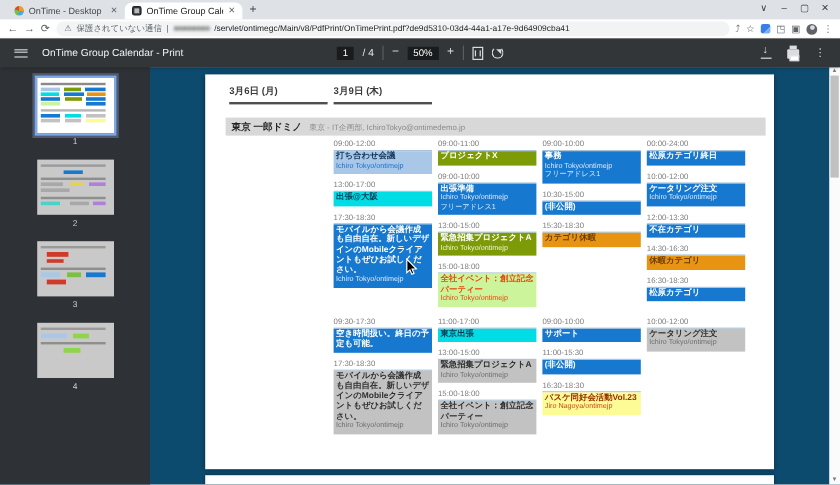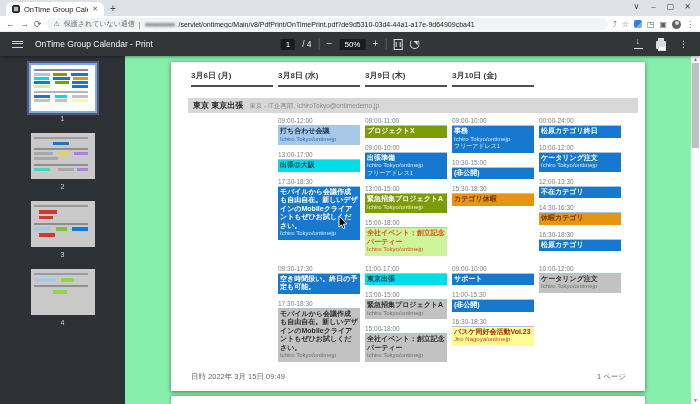--- a/index.html
+++ b/index.html
@@ -48,21 +48,21 @@
   .pt-right { margin-left:auto; display:flex; align-items:center; gap:13px; }
   .dl-ic { width:9px; height:10px; position:relative; }
   .dl-ic::before { content:"↓"; position:absolute; top:-3px; left:1.5px; font-size:9px; color:#dadce0; }
   .dl-ic::after { content:""; position:absolute; bottom:0; left:0; width:9px; border-bottom:1.5px solid #dadce0; }
   .pr-ic { width:10px; height:8px; background:#dadce0; border-radius:1px; position:relative; margin-top:2px; }
   .pr-ic::before { content:""; position:absolute; top:-3px; left:2px; width:6px; height:3px; background:#dadce0; }
   .pr-ic::after { content:""; position:absolute; bottom:-2px; left:2px; width:6px; height:3px; background:#fff; border:1px solid #dadce0; }
   .dots { font-size:9px; color:#dadce0; letter-spacing:0; }
 
   
-  .content { display:flex; height:348px; background:#86efac; position:relative; }
+  .content { display:flex; height:348px; background:#0c4a6e; position:relative; }
   .thumbs { width:125px; background:#2e3236; flex:none; display:flex; flex-direction:column; align-items:center; padding-top:9px; overflow:hidden; }
   .thumb { width:64px; height:46px; background:#fff; position:relative; overflow:hidden; padding-top:1px; }
   .thumb.gray { background:#c9c9c9; }
   .thumb.selected { outline:2px solid #7fa8e8; box-shadow:0 0 0 4px rgba(140,170,230,.35); }
   .thumb-num { color:#cfd1d3; font-size:7px; margin:4px 0 11px; }
   .mini-row { height:3px; margin:2px 0 0 4px; width:54px; }
 
   .viewer { flex:1; position:relative; overflow:hidden; }
   .page { position:absolute; left:46px; top:6px; width:474px; height:329px; background:#ffffff; box-shadow:0 1px 4px rgba(0,0,0,.5); }
   .page2 { position:absolute; left:46px; top:340px; width:474px; height:8px; background:#ffffff; box-shadow:0 0 3px rgba(0,0,0,.45); }
@@ -87,20 +87,25 @@
   .page-footer { position:absolute; left:20px; right:19px; bottom:9px; display:flex; justify-content:space-between; font-size:7.5px; color:#666; }
 
   .cursor { position:absolute; z-index:9; pointer-events:none; }
 </style>
 </head>
 <body>
 
 <div class="browser">
 
   <div class="tabstrip">
+    <div class="tab">
+      <span class="fav1"></span>
+      <span class="title">OnTime - Desktop</span>
+      <span class="close">✕</span>
+    </div>
     <div class="tab active">
       <span class="fav2"></span>
       <span class="title">OnTime Group Calendar - Print</span>
       <span class="close">✕</span>
     </div>
     <div class="newtab">+</div>
     <div class="wincontrols">
       <span class="wc">∨</span>
       <span class="wc">–</span>
       <span class="wc">▢</span>
@@ -186,27 +191,25 @@
           <div class="mini-row" style="background: linear-gradient(90deg, rgb(169, 200, 232) 0px, rgb(169, 200, 232) 40%, rgb(201, 201, 201) 40%, rgb(201, 201, 201) 50%, rgb(143, 212, 74) 50%, rgb(143, 212, 74) 75%, rgb(201, 201, 201) 75%, rgb(201, 201, 201) 100%); width: 54px; margin-left: 3px; height: 4px; margin-top: 3px;"></div>
           <div class="mini-row" style="background: rgb(142, 142, 142); width: 54px; margin-left: 3px; height: 2px; margin-top: 3px;"></div>
           <div class="mini-row" style="background: rgb(143, 212, 74); width: 14px; margin-left: 22px; height: 4px; margin-top: 3px;"></div>
         </div>
         <div class="thumb-num">4</div>
       </div>
     <div class="viewer">
       <div class="page" id="page1">
         <div class="date-row" id="dateRow">
             <div class="date-cell">3月6日 (月)</div>
-            <div class="date-cell">3月8日 (水)</div>
             <div class="date-cell">3月9日 (木)</div>
-            <div class="date-cell">3月10日 (金)</div>
           </div>
         <div id="userSections">
             <div class="user-bar">
-              <div class="user-name">東京 東京出張</div>
+              <div class="user-name">東京 一郎ドミノ</div>
               <div class="user-details">東京 - IT企画部,  IchiroTokyo@ontimedemo.jp</div>
             </div>
             <div class="events-grid" style="min-height: 124px;">
               <div class="day-col"></div>
               <div class="day-col">
                 <div class="evt">
                   <div class="evt-time">09:00-12:00</div>
                   <div class="evt-block" style="background: rgb(169, 200, 232);">
                     <div class="evt-title" style="color: rgb(18, 54, 92);">打ち合わせ会議</div>
                     <div class="evt-sub" style="color: rgb(26, 111, 204);">Ichiro Tokyo/ontimejp</div>
@@ -376,24 +379,20 @@
                 <div class="evt">
                   <div class="evt-time">10:00-12:00</div>
                   <div class="evt-block" style="background: rgb(194, 194, 194);">
                     <div class="evt-title" style="color: rgb(48, 48, 48);">ケータリング注文</div>
                     <div class="evt-sub" style="color: rgb(110, 110, 110);">Ichiro Tokyo/ontimejp</div>
                   </div>
                 </div>
               </div>
             </div>
           </div>
-        <div class="page-footer">
-          <span>日時 2022年 3月 15日  09:49</span>
-          <span>1 ページ</span>
-        </div>
       </div>
       <div class="page2"></div>
     </div>
     <div class="vscrollbar">
       <div class="sb-arrow" style="top:0">▲</div>
       <div class="sb-thumb"></div>
       <div class="sb-arrow" style="bottom:0">▼</div>
     </div>
   </div>
 

